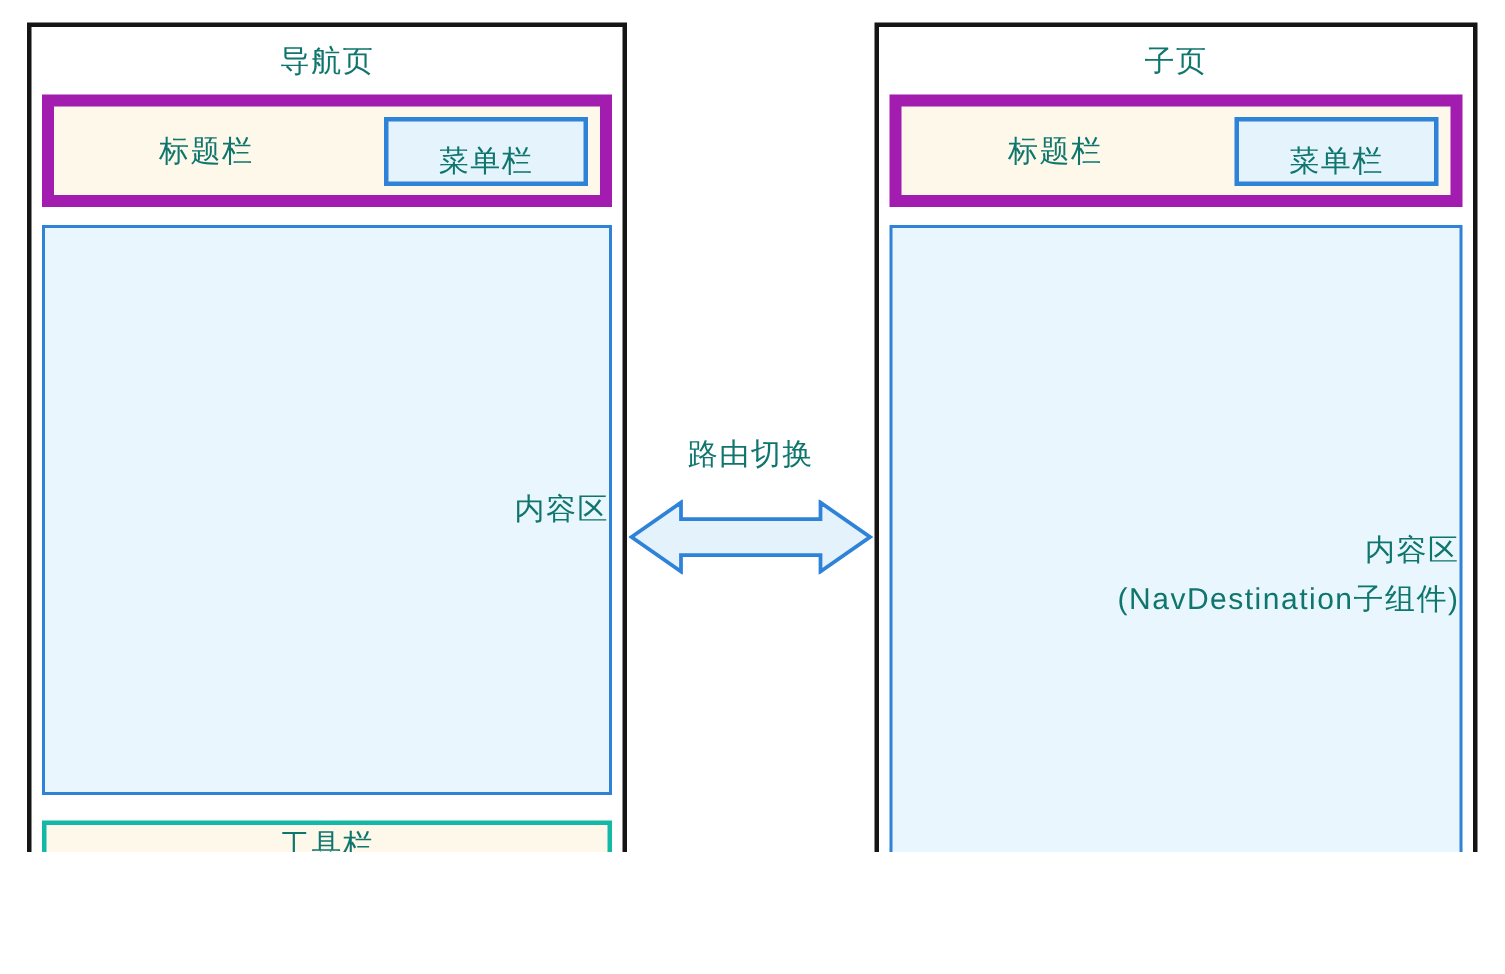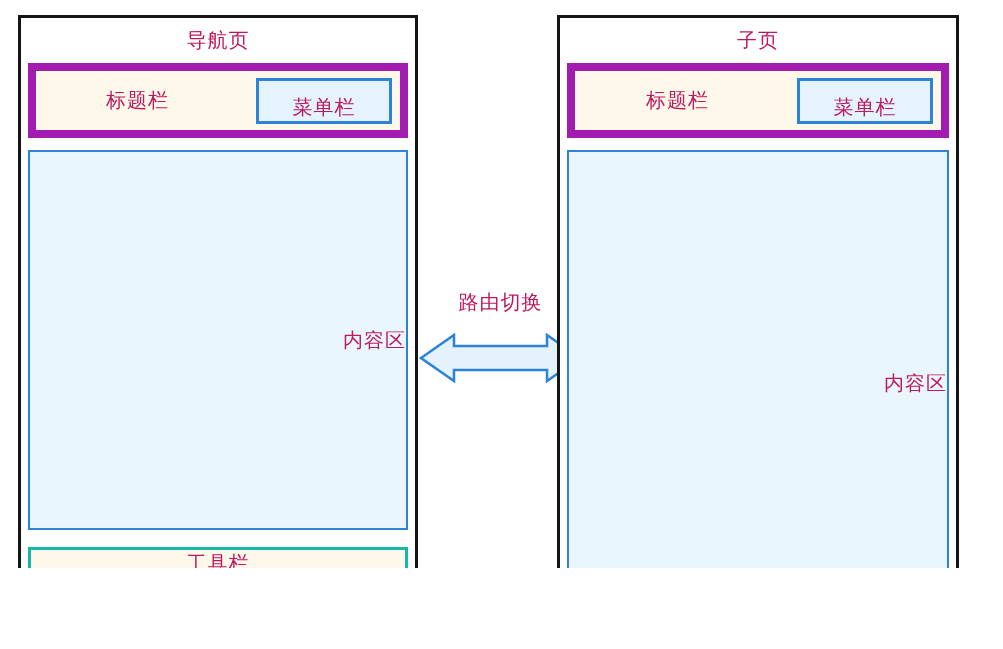--- a/index.html
+++ b/index.html
@@ -2,31 +2,31 @@
 <html><head>
 <meta charset="utf-8">
 <style>
   html, body { margin: 0; padding: 0; background: #ffffff; }
   .canvas {
     position: relative;
     width: 1003px;
     height: 568px;
     background: #ffffff;
     font-family: "Liberation Sans", "DejaVu Sans", sans-serif;
-    color: #be185d;
+    color: #0f766e;
     overflow: hidden;
   }
   .panel {
     position: absolute;
     box-sizing: border-box;
     border: 3px solid #151515;
     background: #ffffff;
   }
   .panel-left  { left: 18px;  top: 15px; width: 400px; height: 622px; }
-  .panel-right { left: 557px; top: 15px; width: 402px; height: 618px; }
+  .panel-right { left: 583px; top: 15px; width: 402px; height: 618px; }
   .panel-title {
     position: absolute;
     left: 0; top: 9px; width: 100%;
     text-align: center;
     font-size: 20px;
     letter-spacing: 1px;
   }
   .title-bar {
     position: absolute;
     box-sizing: border-box;
@@ -135,16 +135,17 @@
 
     <div class="title-bar">
       <span class="title-bar-label">标题栏</span>
       <div class="menu-bar">
         <span>菜单栏</span>
       </div>
     </div>
 
     <div class="content-area">
       <div>内容区</div>
+      <div>(NavDestination子组件)</div>
     </div>
   </div>
 
 </div>
 
 </body></html>

